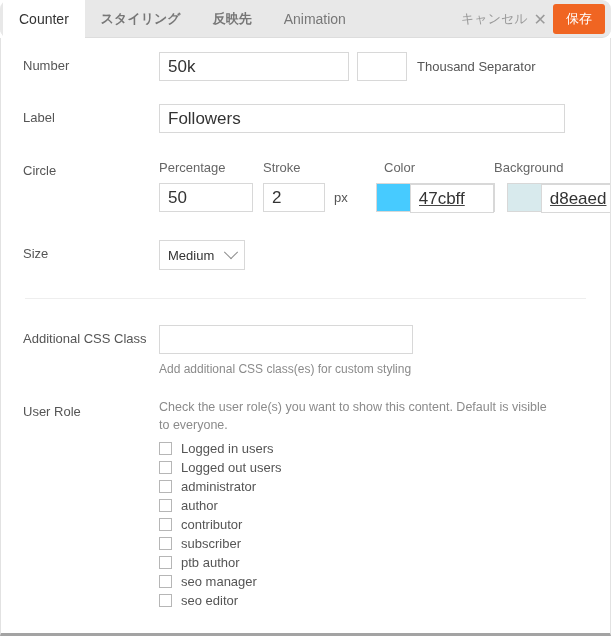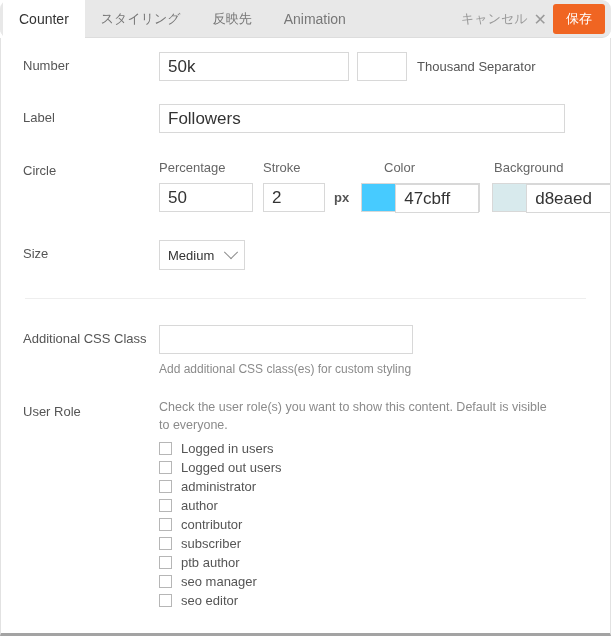--- a/index.html
+++ b/index.html
@@ -54,21 +54,21 @@
     white-space: nowrap;
     box-sizing: border-box;
   }
   .tab.active {
     background: #ffffff;
     color: #333333;
     margin-left: 3px;
     margin-bottom: -1px;
     border-bottom: 1px solid #ffffff;
   }
-  .tab.jp { font-size: 13px; }
+  .tab.jp { font-size: 13px; font-weight: bold; }
 
   .tabbar-actions {
     display: flex;
     align-items: center;
     padding-right: 6px;
     gap: 6px;
     flex: 0 0 auto;
   }
   .cancel-link {
     display: flex;
@@ -171,29 +171,29 @@
     display: flex;
     align-items: center;
     margin-top: 8px;
   }
   .pct-input { width: 94px; }
   .stroke-input { width: 62px; margin-left: 10px; }
   .px-note {
     font-size: 13px;
     color: #555555;
     margin-left: 9px;
-    margin-right: 12px;
-    font-weight: bold;
+    margin-right: 28px;
   }
   .color-group {
     display: flex;
     align-items: stretch;
     border: 1px solid #d8d8d8;
     height: 29px;
     box-sizing: border-box;
+    text-decoration: underline;
   }
   .swatch {
     width: 33px;
     flex: 0 0 33px;
   }
   .color-val {
     box-sizing: border-box;
     border: none;
     border-left: 1px solid #d8d8d8;
     font-family: inherit;

